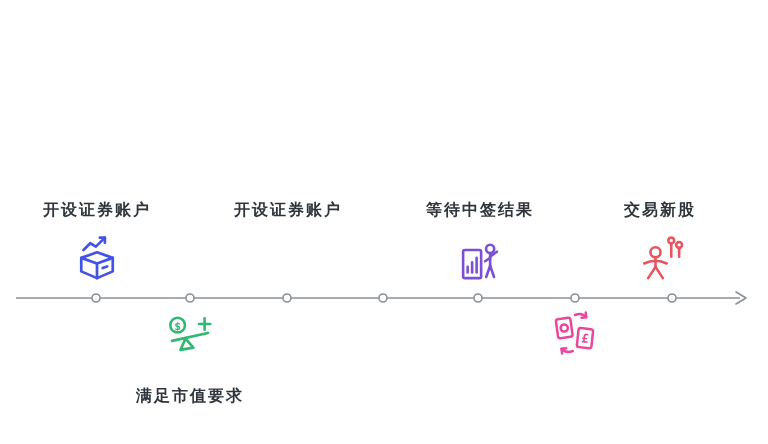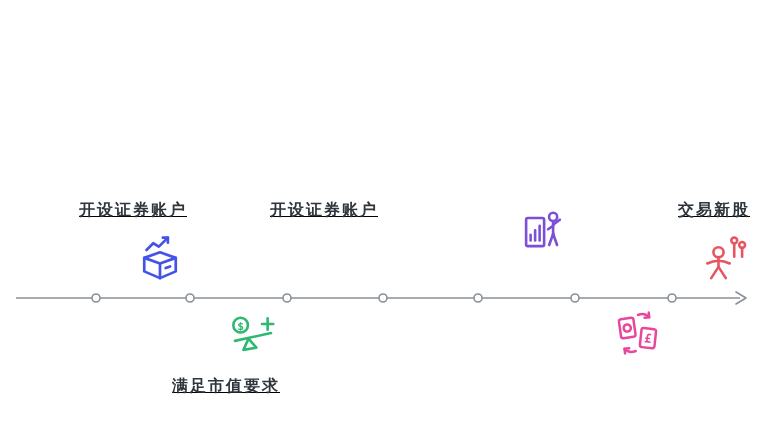--- a/index.html
+++ b/index.html
@@ -17,35 +17,34 @@
     text-align:center;
     font-size:20px;
     font-weight:bold;
     letter-spacing:3px;
     color:#3b4149;
   }
   .step{
     position:absolute;
     width:180px;
     transform:translateX(-50%);
-    text-align:right;
-    text-decoration:underline;
+    text-align:center;
   }
   .step.above{top:200px;}
   .step.below{top:306px;}
   .step-label{
     font-size:16px;
     font-weight:600;
     letter-spacing:2px;
     color:#2f353c;
     height:20px;
     line-height:20px;
   }
   .step.above .step-label{margin-bottom:12px;}
-  .step.below .step-label{margin-top:12px;}
+  .step.below .step-label{margin-top:22px;}
   .icon{
     display:inline-block;
     width:54px;height:54px;
     line-height:0;
   }
   .timeline{
     position:absolute;
     left:0;top:284px;
     width:768px;height:28px;
     pointer-events:none;
@@ -83,20 +82,21 @@
         <path d="M26.5 5 L31 5 L31 9.5"></path>
       </svg>
     </span>
   </div>
 
   <div class="step above" style="left:288px">
     <div class="step-label">开设证券账户</div>
   </div>
 
   <div class="step above" style="left:480px">
+    <div class="step-label">等待中签结果</div>
     <span class="icon" style="color: rgb(123, 79, 214);">
       <svg viewBox="0 0 48 48" width="54" height="54" fill="none" stroke="currentColor" stroke-width="2.3" stroke-linecap="round" stroke-linejoin="round">
         <rect x="9" y="16" width="16" height="25" rx="1.5"></rect>
         <path d="M13 36 V31"></path>
         <path d="M17 36 V27"></path>
         <path d="M21 36 V23"></path>
         <circle cx="33" cy="15" r="3.6"></circle>
         <path d="M33 19 L33 30"></path>
         <path d="M33 22 L39 17.5"></path>
         <path d="M33 23 L28.5 26"></path>

